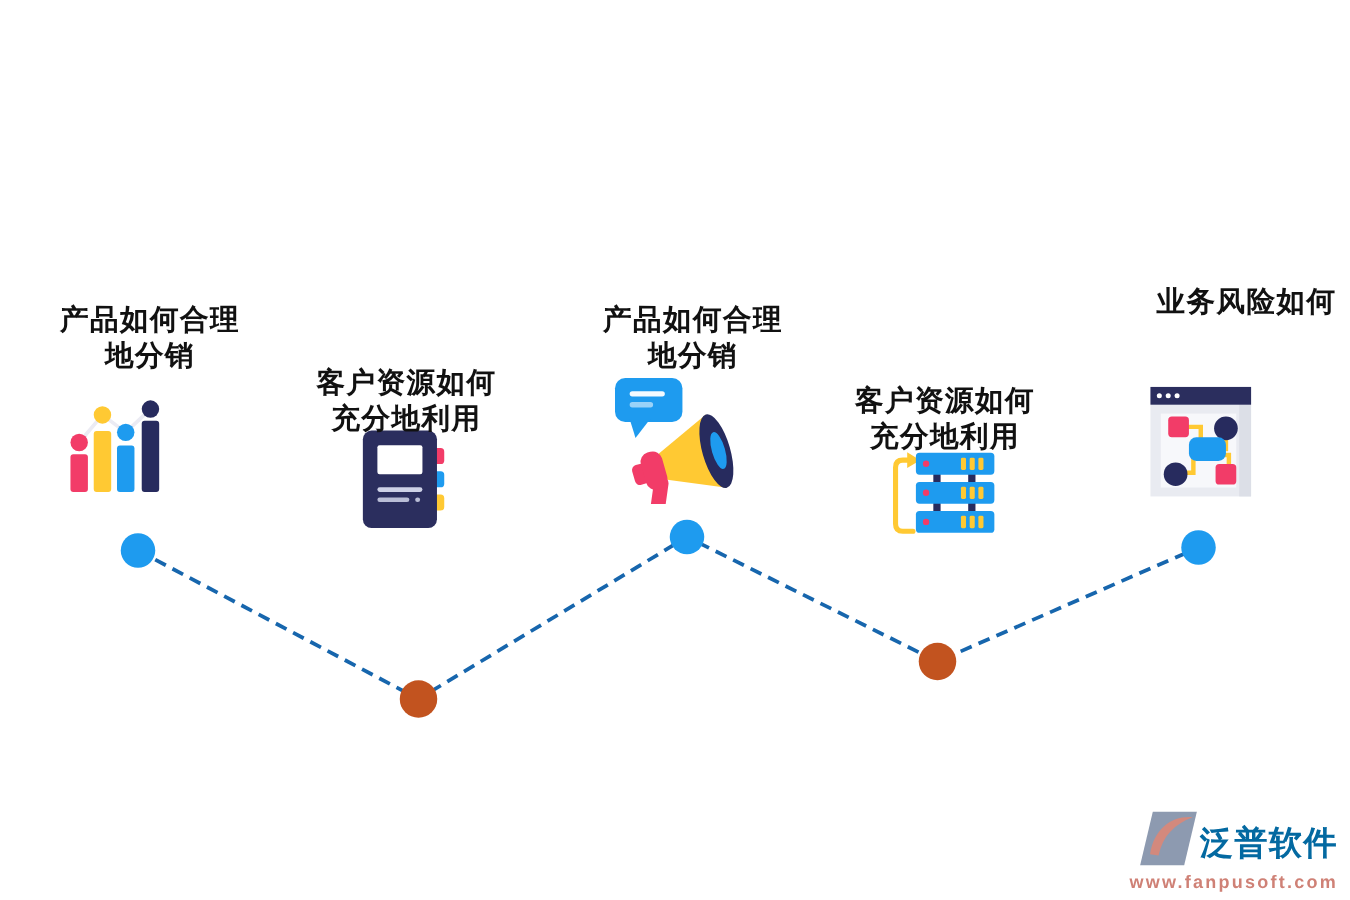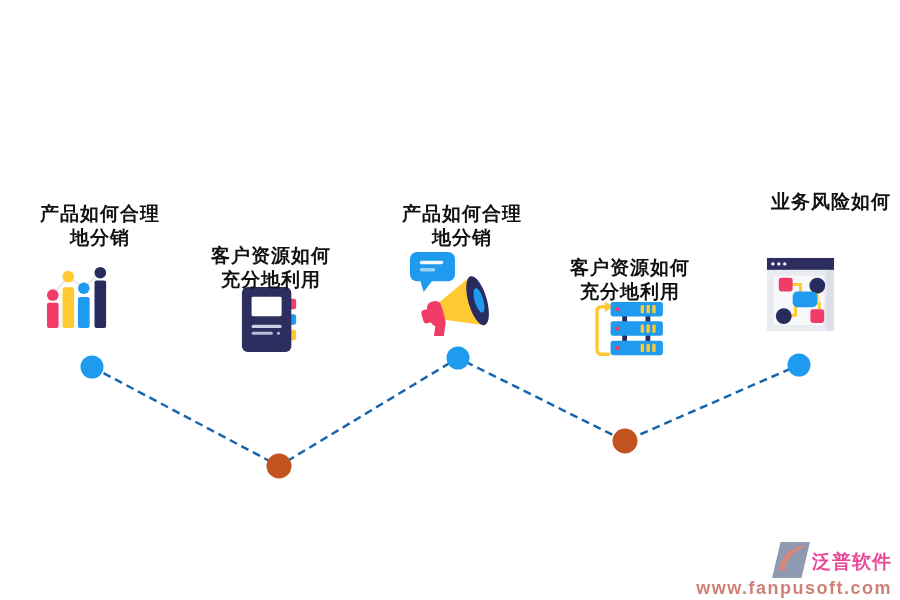--- a/index.html
+++ b/index.html
@@ -25,24 +25,24 @@
   .icn-2{left:239px;top:286px;}
   .icn-3{left:408px;top:250px;}
   .icn-4{left:591px;top:299px;}
   .icn-5{left:765px;top:250px;}
   .watermark{
     position:absolute;right:8px;bottom:4px;z-index:4;width:160px;
     display:flex;flex-direction:column;align-items:flex-end;
   }
   .wm-row{display:flex;align-items:center;gap:2px;}
   .wm-brand{
-    font-size:19px;font-weight:700;color:#ec4899;letter-spacing:1px;line-height:26px;
+    font-size:22px;font-weight:700;color:#0369a1;letter-spacing:1px;line-height:26px;
   }
   .wm-url{
-    font-size:18px;font-weight:700;color:#cf8176;letter-spacing:1.5px;
+    font-size:12px;font-weight:700;color:#cf8176;letter-spacing:1.5px;
     margin-top:-2px;line-height:16px;
   }
 </style>
 </head>
 <body>
 
 <div class="stage">
 
   <svg class="connector-svg" width="900" height="600" viewBox="0 0 900 600">
     <polyline points="92,367 279,466 458,358 625,441 799,365" fill="none" stroke-width="2.5" stroke-dasharray="8 5" stroke="#1766ad"></polyline>

